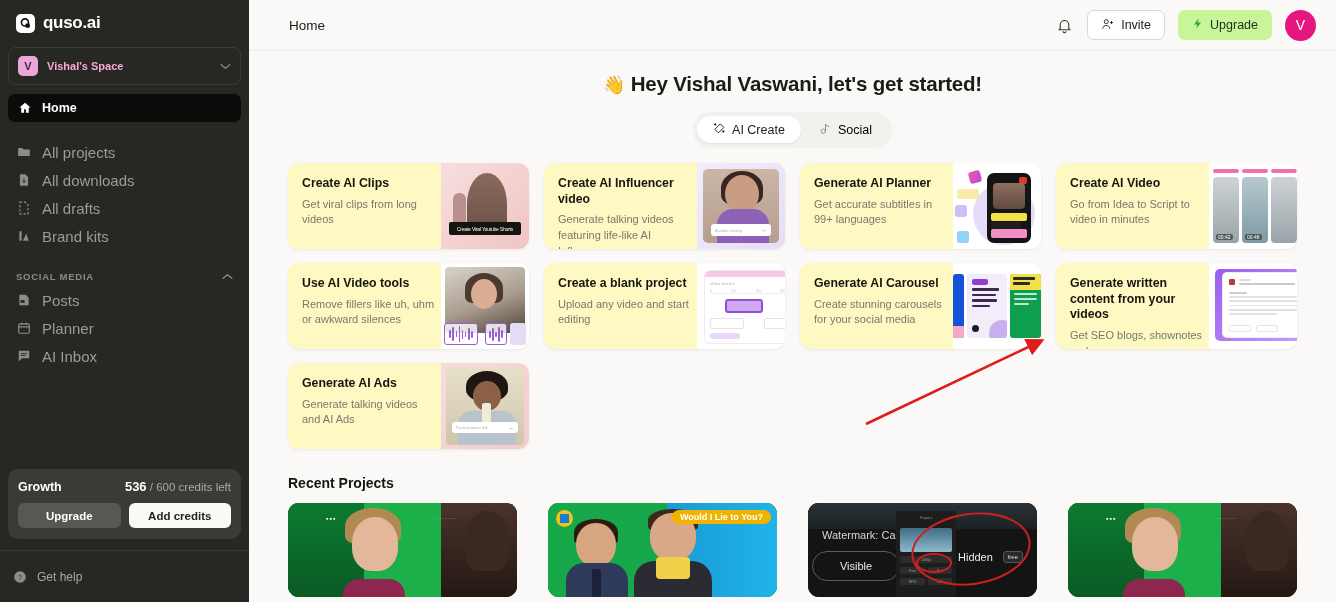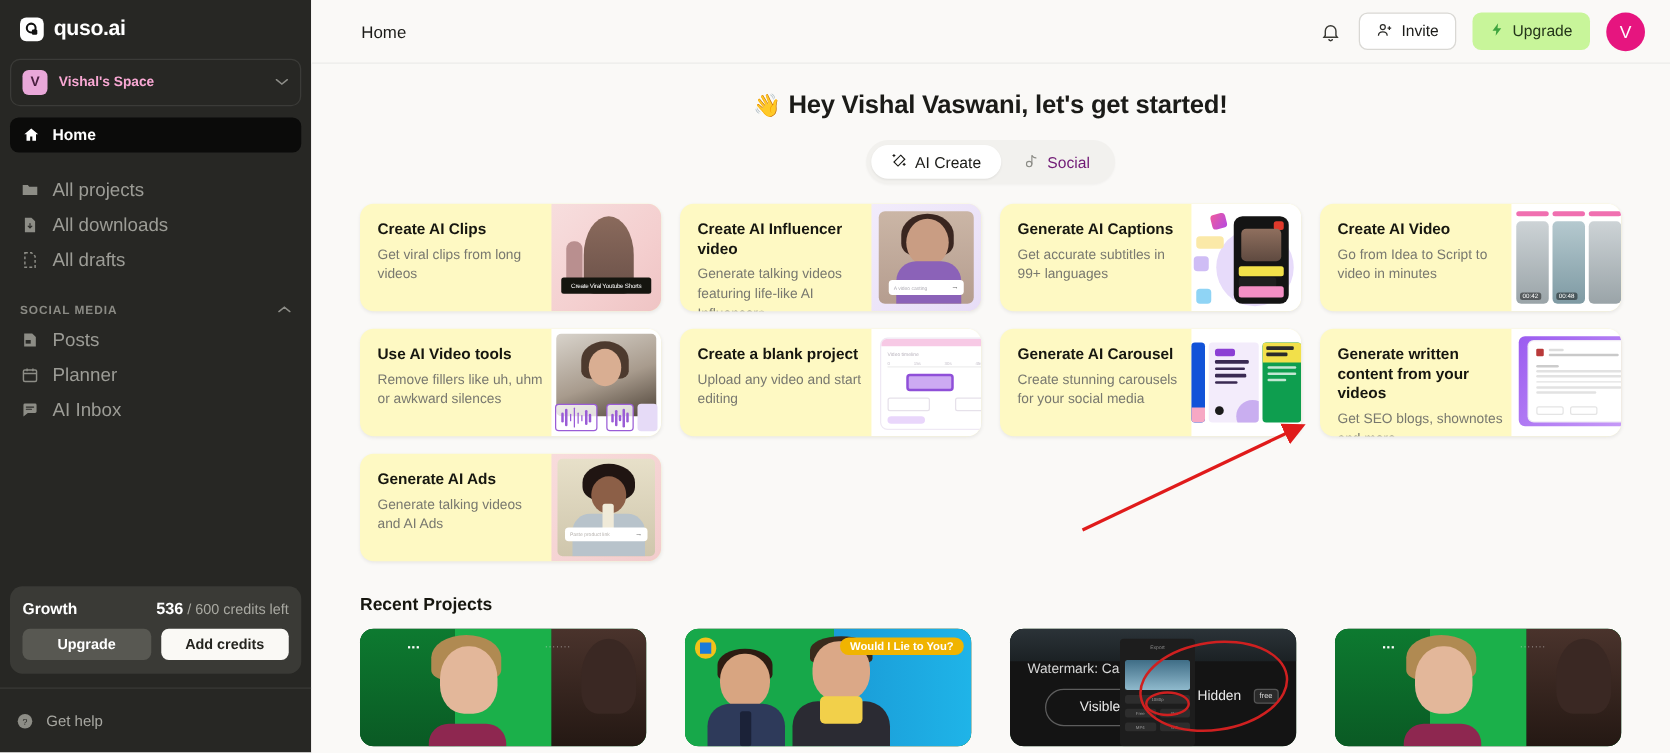--- a/index.html
+++ b/index.html
@@ -157,21 +157,21 @@
 
   .tabs-wrap { display: flex; justify-content: center; margin-top: 16px; }
   .tabs {
     background: #f2f1ee; border-radius: 20px; padding: 4px;
     display: flex; gap: 2px;
     box-shadow: 0 1px 2px rgba(0,0,0,0.04);
   }
   .tab {
     height: 27px; padding: 0 16px; border-radius: 17px;
     display: flex; align-items: center; gap: 6px;
-    font-size: 12.5px; color: #701a75; cursor: pointer;
+    font-size: 12.5px; color: #000000; cursor: pointer;
   }
   .tab.active { background: #fff; color: #1b1b18; font-weight: 500; box-shadow: 0 1px 2px rgba(0,0,0,0.07); }
 
   .cards { margin-top: 16px; display: flex; flex-direction: column; gap: 14px; }
   .card-row { display: flex; gap: 15px; }
   .card {
     width: 241px; height: 86px;
     background: #fef9c3; border-radius: 11px;
     box-shadow: 0 1px 3px rgba(0,0,0,0.07);
     display: flex; overflow: hidden; cursor: pointer; position: relative;
@@ -306,21 +306,21 @@
   .p-quiz .m2 { position:absolute; left:86px; bottom:0; width:78px; height:88px; }
   .p-quiz .m2 .h { position:absolute; left:16px; top:4px; width:46px; height:48px; background:#dba887; border-radius:46%; }
   .p-quiz .m2 .hr { position:absolute; left:14px; top:0; width:50px; height:22px; background:#3a2a1c; border-radius:50% 50% 18% 18%; }
   .p-quiz .m2 .s { position:absolute; left:0; bottom:0; width:78px; height:36px; background:#2b2b33; border-radius:20px 20px 0 0; }
   .p-quiz .m2 .c { position:absolute; left:22px; bottom:18px; width:34px; height:22px; background:#f2d04a; border-radius:4px; }
 
   .p-water { background:#141414; }
   .p-water .topimg { position:absolute; left:0; right:0; top:0; height:26px; background:linear-gradient(180deg,#2b3338,#1b2124); }
   .p-water .wm { position:absolute; left:14px; top:26px; font-size:11px; color:#d7d7d7; }
   .p-water .opt {
-    position:absolute; left:28px; top:48px; width:88px; height:30px;
+    position:absolute; left:4px; top:48px; width:88px; height:30px;
     border:1px solid #5d5d5d; border-radius:15px; color:#eaeaea;
     font-size:11px; display:flex; align-items:center; justify-content:center;
   }
   .p-water .opt2 { position:absolute; left:150px; top:48px; font-size:11px; color:#eaeaea; }
   .p-water .free { position:absolute; right:14px; top:48px; background:#2a2a2a; color:#ddd; font-size:6px; padding:2px 4px; border-radius:3px; border:1px solid #555; }
   .p-water .panel { position:absolute; left:88px; top:8px; width:60px; bottom:0; background:#1d1d1d; border-radius:3px; padding:4px; }
   .p-water .panel .img { height:24px; background:linear-gradient(180deg,#3f6d86,#8fb9cc); border-radius:2px; margin-top:8px; }
   .p-water .panel .ttl { font-size:4px; color:#888; text-align:center; }
   .p-water .panel .btn { height:7px; background:#2d2d2d; border-radius:2px; margin-top:4px; font-size:3.5px; color:#999; display:flex; align-items:center; justify-content:center; }
   .p-water .panel .r2 { display:flex; gap:3px; margin-top:4px; }
@@ -384,20 +384,29 @@
         </span>
         <span class="lbl">All downloads</span>
       </div>
       <div class="nav-item">
         <span class="ico">
           <svg width="14" height="14" viewBox="0 0 24 24" fill="none" stroke="#8d8d86" stroke-width="2" stroke-dasharray="4 3">
               <path d="M5 2h9l5 5v15H5z"></path>
             </svg>
         </span>
         <span class="lbl">All drafts</span>
+      </div>
+      <div class="nav-item">
+        <span class="ico">
+          <svg width="14" height="14" viewBox="0 0 24 24" fill="#8d8d86">
+              <path d="M4 20V4h4v16z"></path>
+              <path d="M10 20l6-12 4 12z"></path>
+            </svg>
+        </span>
+        <span class="lbl">Brand kits</span>
       </div>
     </div>
 
     <div class="section">
       <div class="section-head">
         <span class="section-title">SOCIAL MEDIA</span>
         <span class="chev">
           <svg width="11" height="7" viewBox="0 0 12 8">
               <path d="M1 6l5-4 5 4" fill="none" stroke="#8d8d88" stroke-width="1.4" stroke-linecap="round"></path>
             </svg>
@@ -554,21 +563,21 @@
                       <span>A video casting</span>
                       <b>→</b>
                     </div>
               </div>
                 </div>
             </div>
           </div>
 
           <div class="card">
             <div class="card-text">
-              <div class="card-title">Generate AI Captions</div>
+              <div class="card-title">Generate AI Planner</div>
               <div class="card-desc">Get accurate subtitles in 99+ languages</div>
             </div>
             <div class="card-thumb">
               <div class="th t-cap">
                 <div class="blob"></div>
                   <div class="chip1"></div>
                   <div class="chip2"></div>
                   <div class="chip3"></div>
                   <div class="chip4"></div>
                 <div class="phone">

